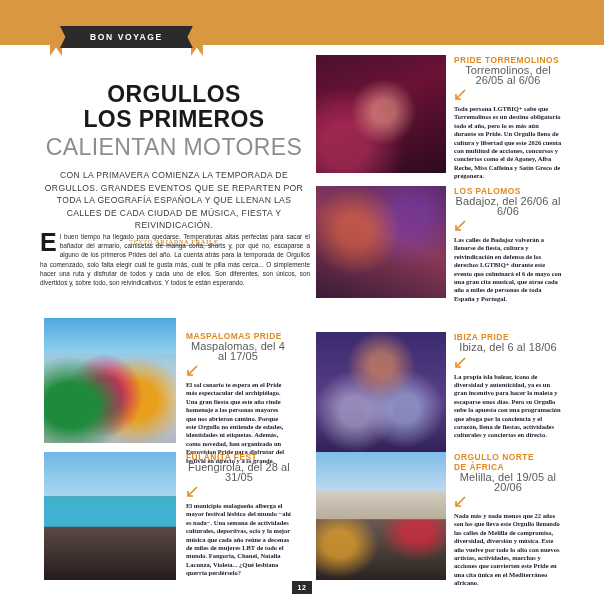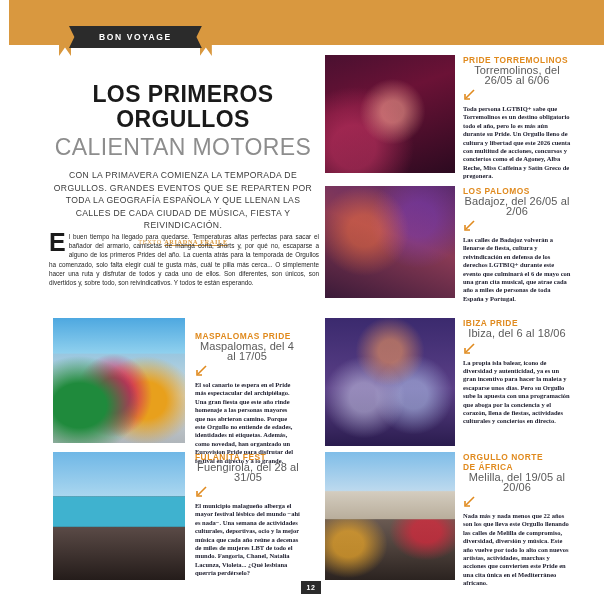--- a/index.html
+++ b/index.html
@@ -11,21 +11,20 @@
     height: 604px;
     overflow: hidden;
     background: #ffffff;
     font-family: "Liberation Sans", sans-serif;
   }
   .page {
     position: relative;
     width: 560px;
     height: 604px;
     background: #ffffff;
-    margin-left: 9px;
   }
   
   .top-band {
     position: absolute;
     left: 0; top: 0;
     width: 604px;
     height: 45px;
     background: #d9983f;
   }
   
@@ -241,22 +240,22 @@
 
   <div class="top-band"></div>
 
   <div class="ribbon-wrap">
     <span class="ribbon-tail-l"></span>
     <span class="ribbon-tail-r"></span>
     <span class="ribbon">BON VOYAGE</span>
   </div>
 
   <div class="headline">
+    <h1 class="hl-1">ORGULLOS</h1>
     <h1 class="hl-1">LOS PRIMEROS</h1>
-    <h1 class="hl-1">ORGULLOS</h1>
     <h2 class="hl-2">CALIENTAN MOTORES</h2>
     <div class="standfirst">CON LA PRIMAVERA COMIENZA LA TEMPORADA DE ORGULLOS. GRANDES EVENTOS QUE SE REPARTEN POR TODA LA GEOGRAFÍA ESPAÑOLA Y QUE LLENAN LAS CALLES DE CADA CIUDAD DE MÚSICA, FIESTA Y REIVINDICACIÓN.</div>
     <div class="byline">
       <span>TEXTO</span>
       <span class="who">ARIADNA FRAILE</span>
     </div>
   </div>
 
   <div class="intro">
     <span class="dropcap">E</span><span>l buen tiempo ha llegado para quedarse. Temperaturas altas perfectas para sacar el bañador del armario, camisetas de manga corta, shorts y, por qué no, escaparse a alguno de los primeros Prides del año. La cuenta atrás para la temporada de Orgullos ha comenzado, solo falta elegir cuál te gusta más, cuál te pilla más cerca... O simplemente hacer una ruta y disfrutar de todos y cada uno de ellos. Son diferentes, son únicos, son divertidos y, sobre todo, son reivindicativos. Y todos te están esperando.</span>
@@ -276,21 +275,21 @@
       <p class="ev-body">Toda persona LGTBIQ+ sabe que Torremolinos es un destino obligatorio todo el año, pero lo es más aún durante su Pride. Un Orgullo lleno de cultura y libertad que este 2026 cuenta con multitud de acciones, concursos y conciertos como el de Agoney, Alba Reche, Miss Caffeína y Satín Greco de pregonera.</p>
     </div>
   </div>
 
   <div class="entry" style="left:316px; top:186px; width:248px; height:118px;">
     <div class="thumb" style="width:130px; height:112px;">
       <div class="ph ph-palomos"></div>
     </div>
     <div class="txt" style="left:138px; top:0; width:108px;">
       <p class="ev-title">LOS PALOMOS</p>
-      <p class="ev-date">Badajoz, del 26/05 al 2/06</p>
+      <p class="ev-date">Badajoz, del 26/06 al 6/06</p>
       <svg class="arrow" viewBox="0 0 12 12">
         <path d="M11 1 L3 9" stroke="#e08a1e" stroke-width="1.6" fill="none"></path>
         <path d="M2 5 L2 10 L7 10" stroke="#e08a1e" stroke-width="1.6" fill="none"></path>
       </svg>
       <p class="ev-body">Las calles de Badajoz volverán a llenarse de fiesta, cultura y reivindicación en defensa de los derechos LGTBIQ+ durante este evento que culminará el 6 de mayo con una gran cita musical, que atrae cada año a miles de personas de toda España y Portugal.</p>
     </div>
   </div>
 
   <div class="entry" style="left:44px; top:318px; width:248px; height:125px;">
     <div class="thumb" style="width:132px; height:125px;">
@@ -300,21 +299,21 @@
       <p class="ev-title">MASPALOMAS PRIDE</p>
       <p class="ev-date">Maspalomas, del 4 al 17/05</p>
       <svg class="arrow" viewBox="0 0 12 12">
         <path d="M11 1 L3 9" stroke="#e08a1e" stroke-width="1.6" fill="none"></path>
         <path d="M2 5 L2 10 L7 10" stroke="#e08a1e" stroke-width="1.6" fill="none"></path>
       </svg>
       <p class="ev-body">El sol canario te espera en el Pride más espectacular del archipiélago. Una gran fiesta que este año rinde homenaje a las personas mayores que nos abrieron camino. Porque este Orgullo no entiende de edades, identidades ni etiquetas. Además, como novedad, han organizado un Eurovision Pride para disfrutar del festival en directo y a lo grande.</p>
     </div>
   </div>
 
-  <div class="entry" style="left:316px; top:318px; width:248px; height:130px;text-decoration:underline;">
+  <div class="entry" style="left:316px; top:332px; width:248px; height:130px;text-decoration:underline;">
     <div class="thumb" style="width:130px; height:128px;">
       <div class="ph ph-ibiza"></div>
     </div>
     <div class="txt" style="left:138px; top:0; width:108px;">
       <p class="ev-title">IBIZA PRIDE</p>
       <p class="ev-date">Ibiza, del 6 al 18/06</p>
       <svg class="arrow" viewBox="0 0 12 12">
         <path d="M11 1 L3 9" stroke="#e08a1e" stroke-width="1.6" fill="none"></path>
         <path d="M2 5 L2 10 L7 10" stroke="#e08a1e" stroke-width="1.6" fill="none"></path>
       </svg>

